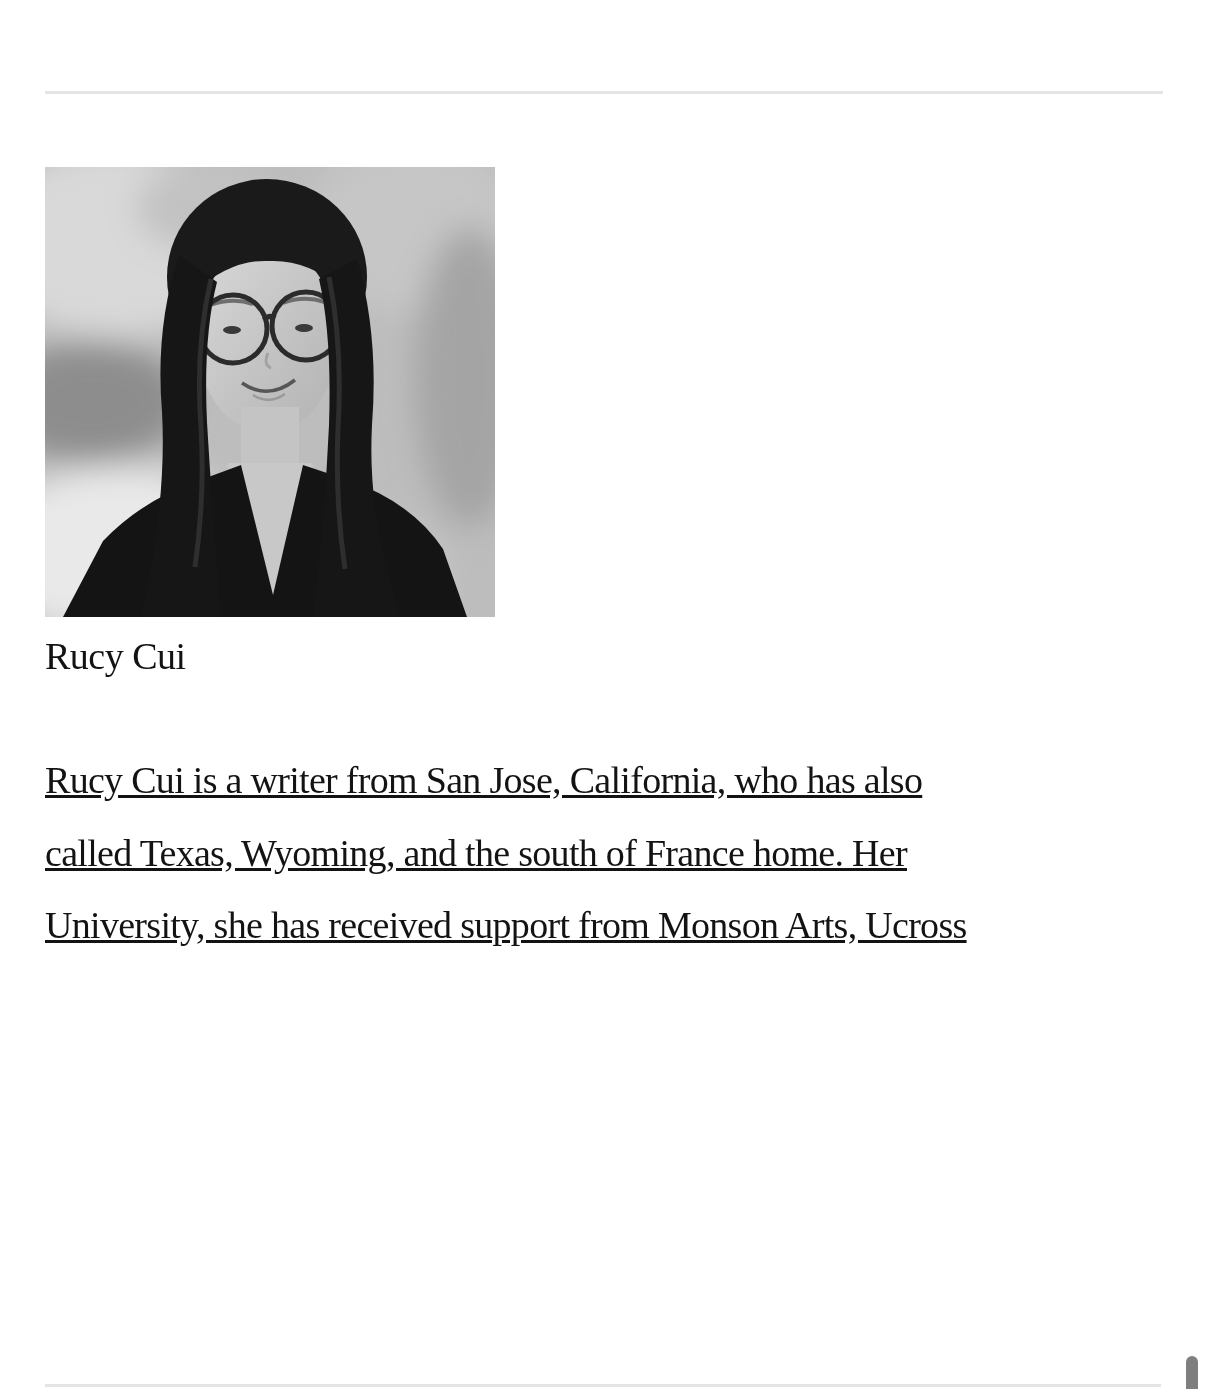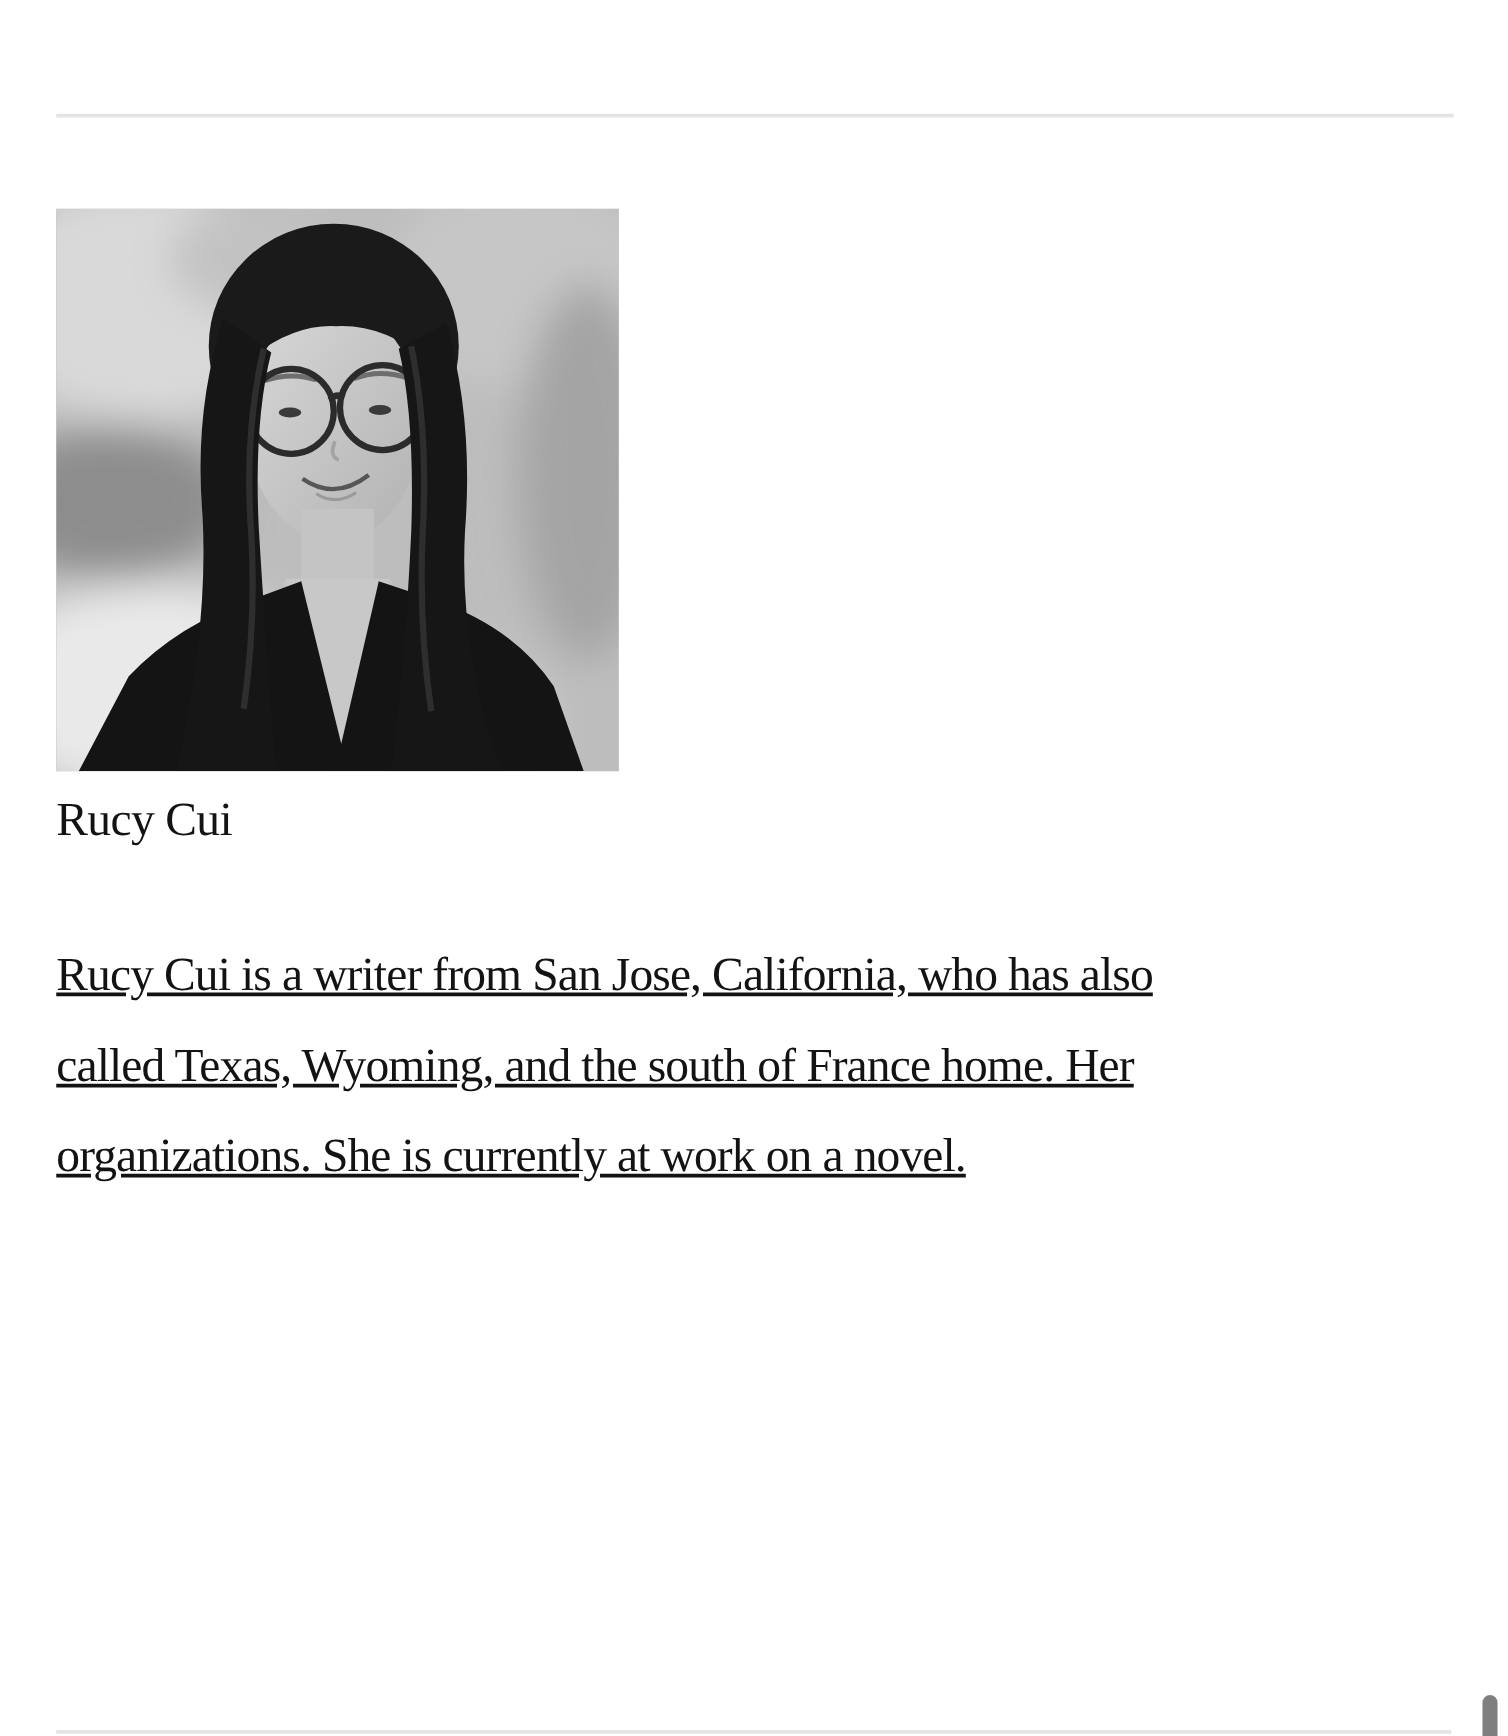--- a/index.html
+++ b/index.html
@@ -144,20 +144,20 @@
         <path d="M166 112 Q150 180 156 260 Q160 330 150 400" stroke="#2e2e2e" stroke-width="5" fill="none"></path>
         <path d="M284 110 Q298 180 293 262 Q290 334 300 402" stroke="#2e2e2e" stroke-width="5" fill="none"></path>
       </svg>
     </div>
     <figcaption class="photo-caption">Rucy Cui</figcaption>
   </figure>
 
   <div class="bio">
       <div class="bio-line"><span>Rucy Cui is a writer from San Jose, California, who has also</span></div>
       <div class="bio-line"><span>called Texas, Wyoming, and the south of France home. Her</span></div>
-      <div class="bio-line"><span>organizations. She is currently at work on a novel.</span></div>
+      <div class="bio-line"><span>University, she has received support from Monson Arts, Ucross</span></div>
     </div>
 
   <div class="divider bottom"></div>
 
   <div class="scrollbar-thumb"></div>
 
 </div>
 
 </body></html>

